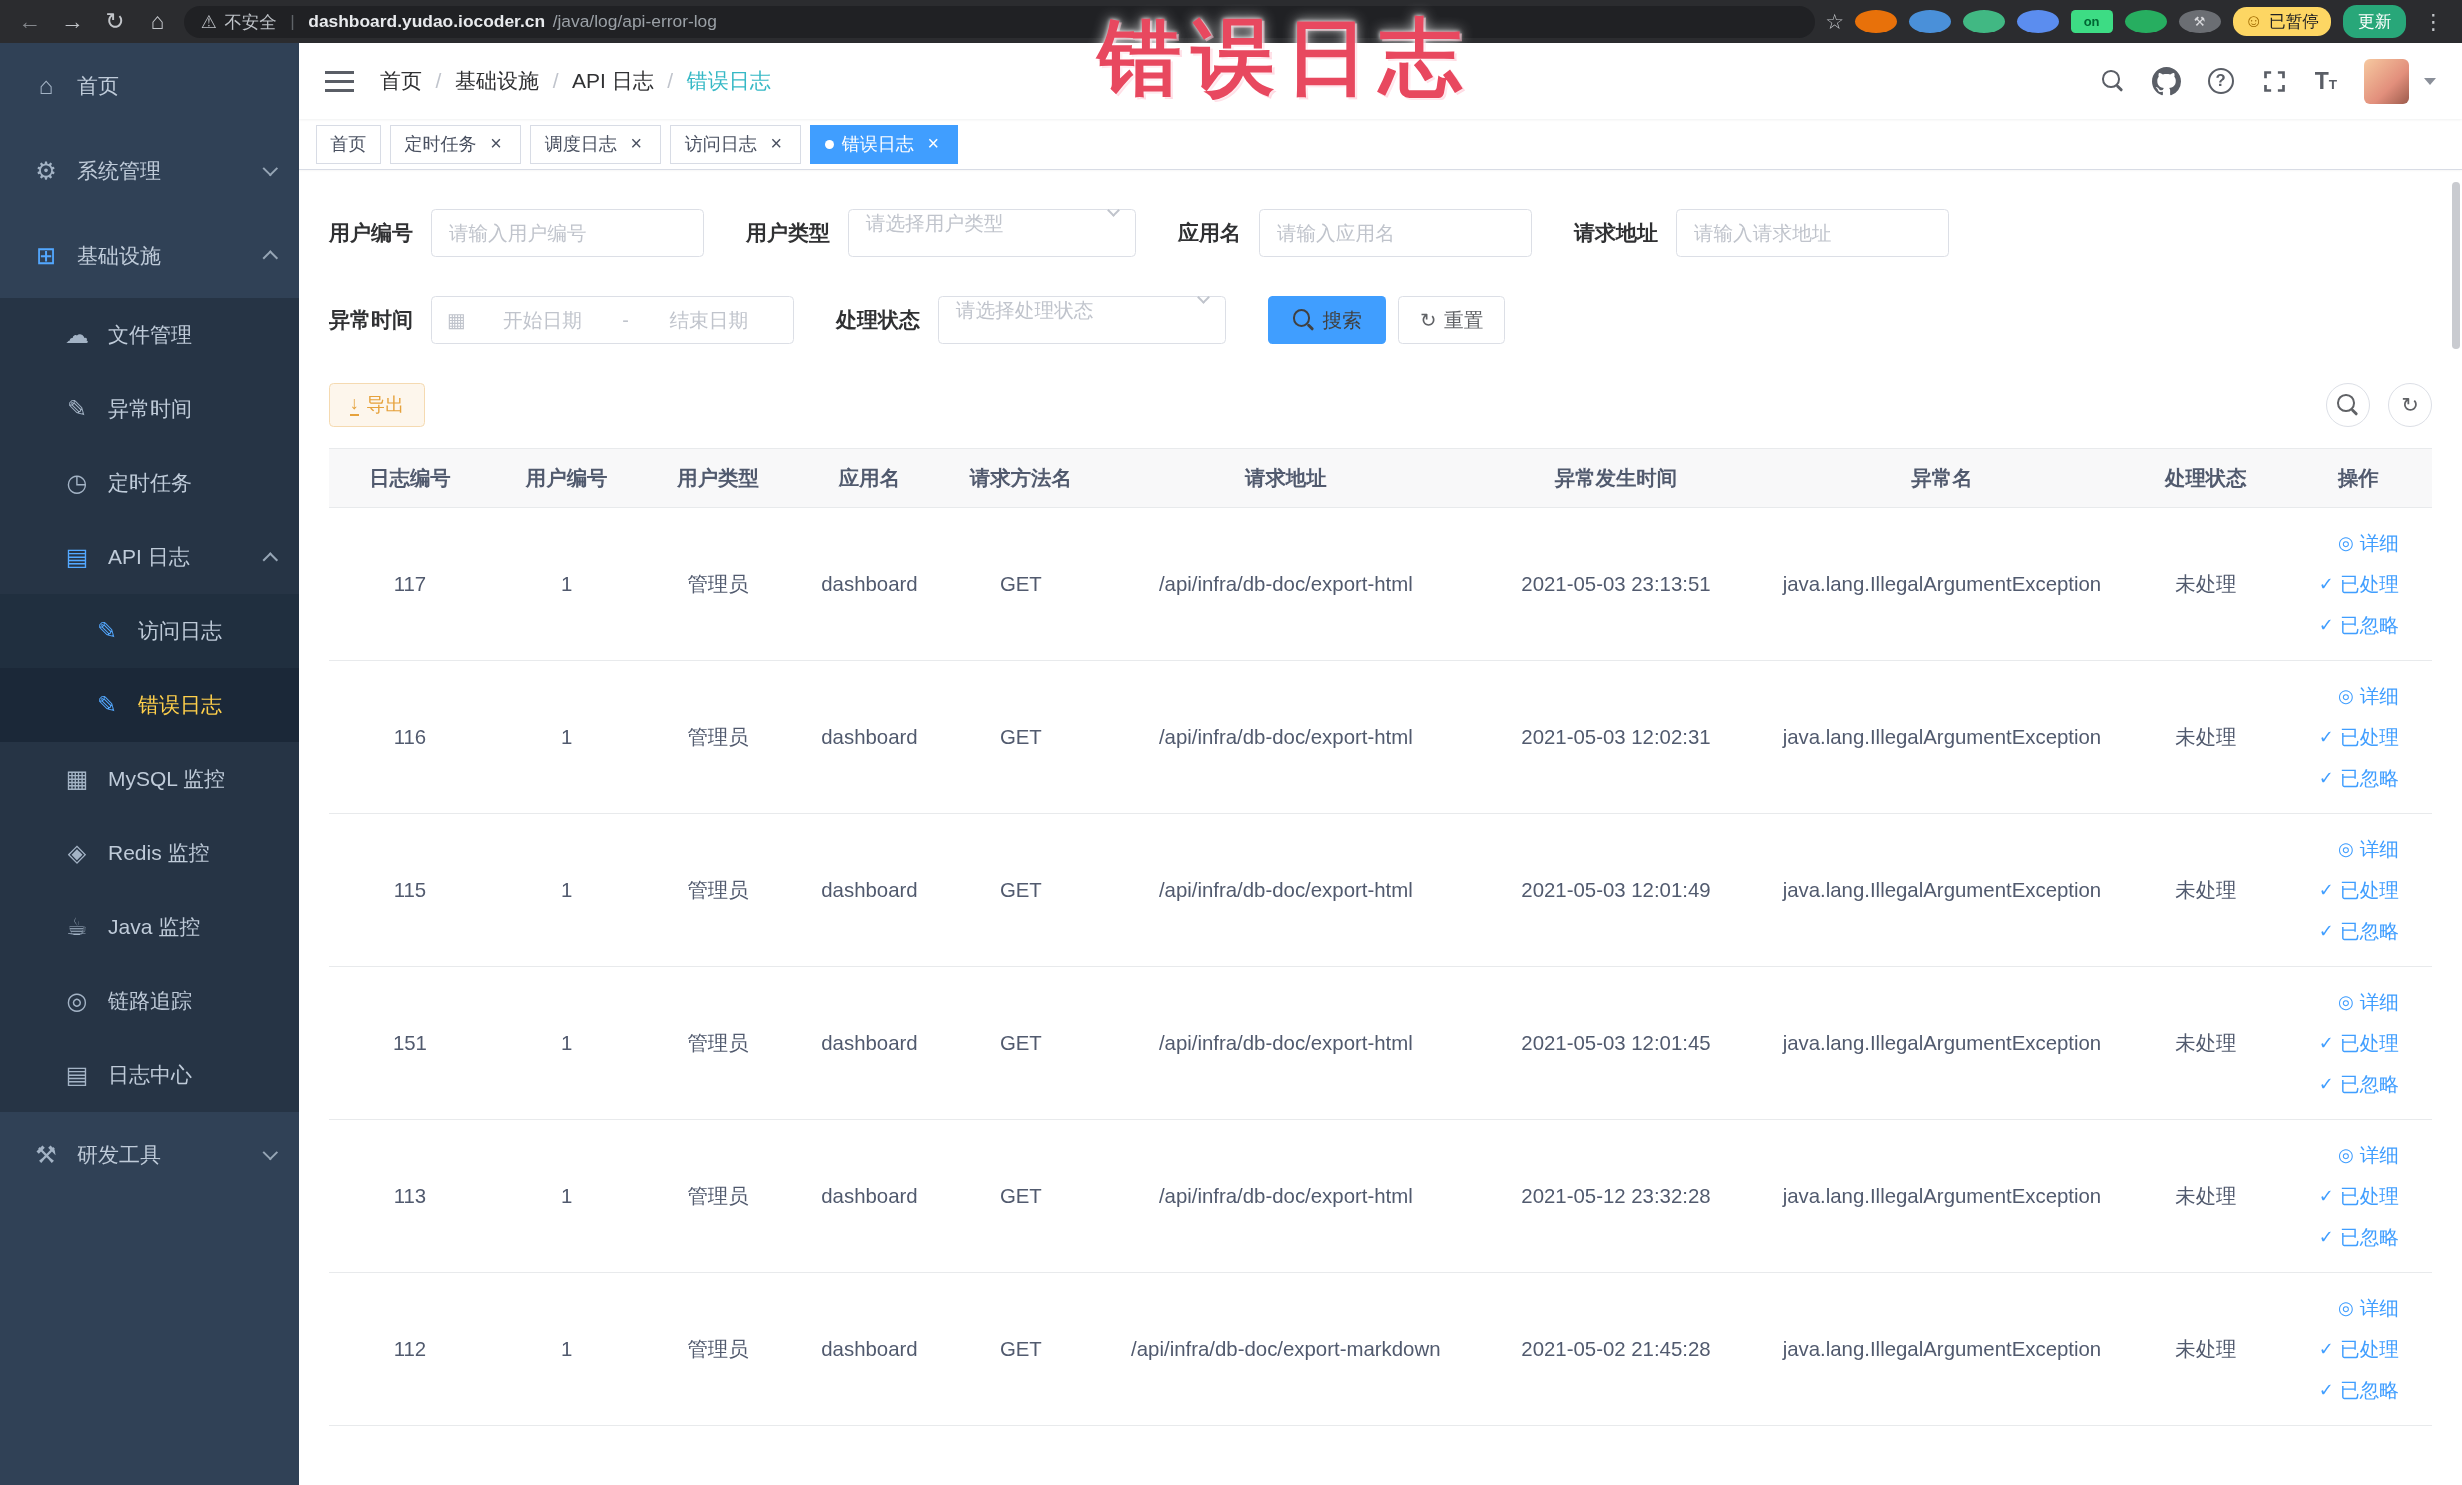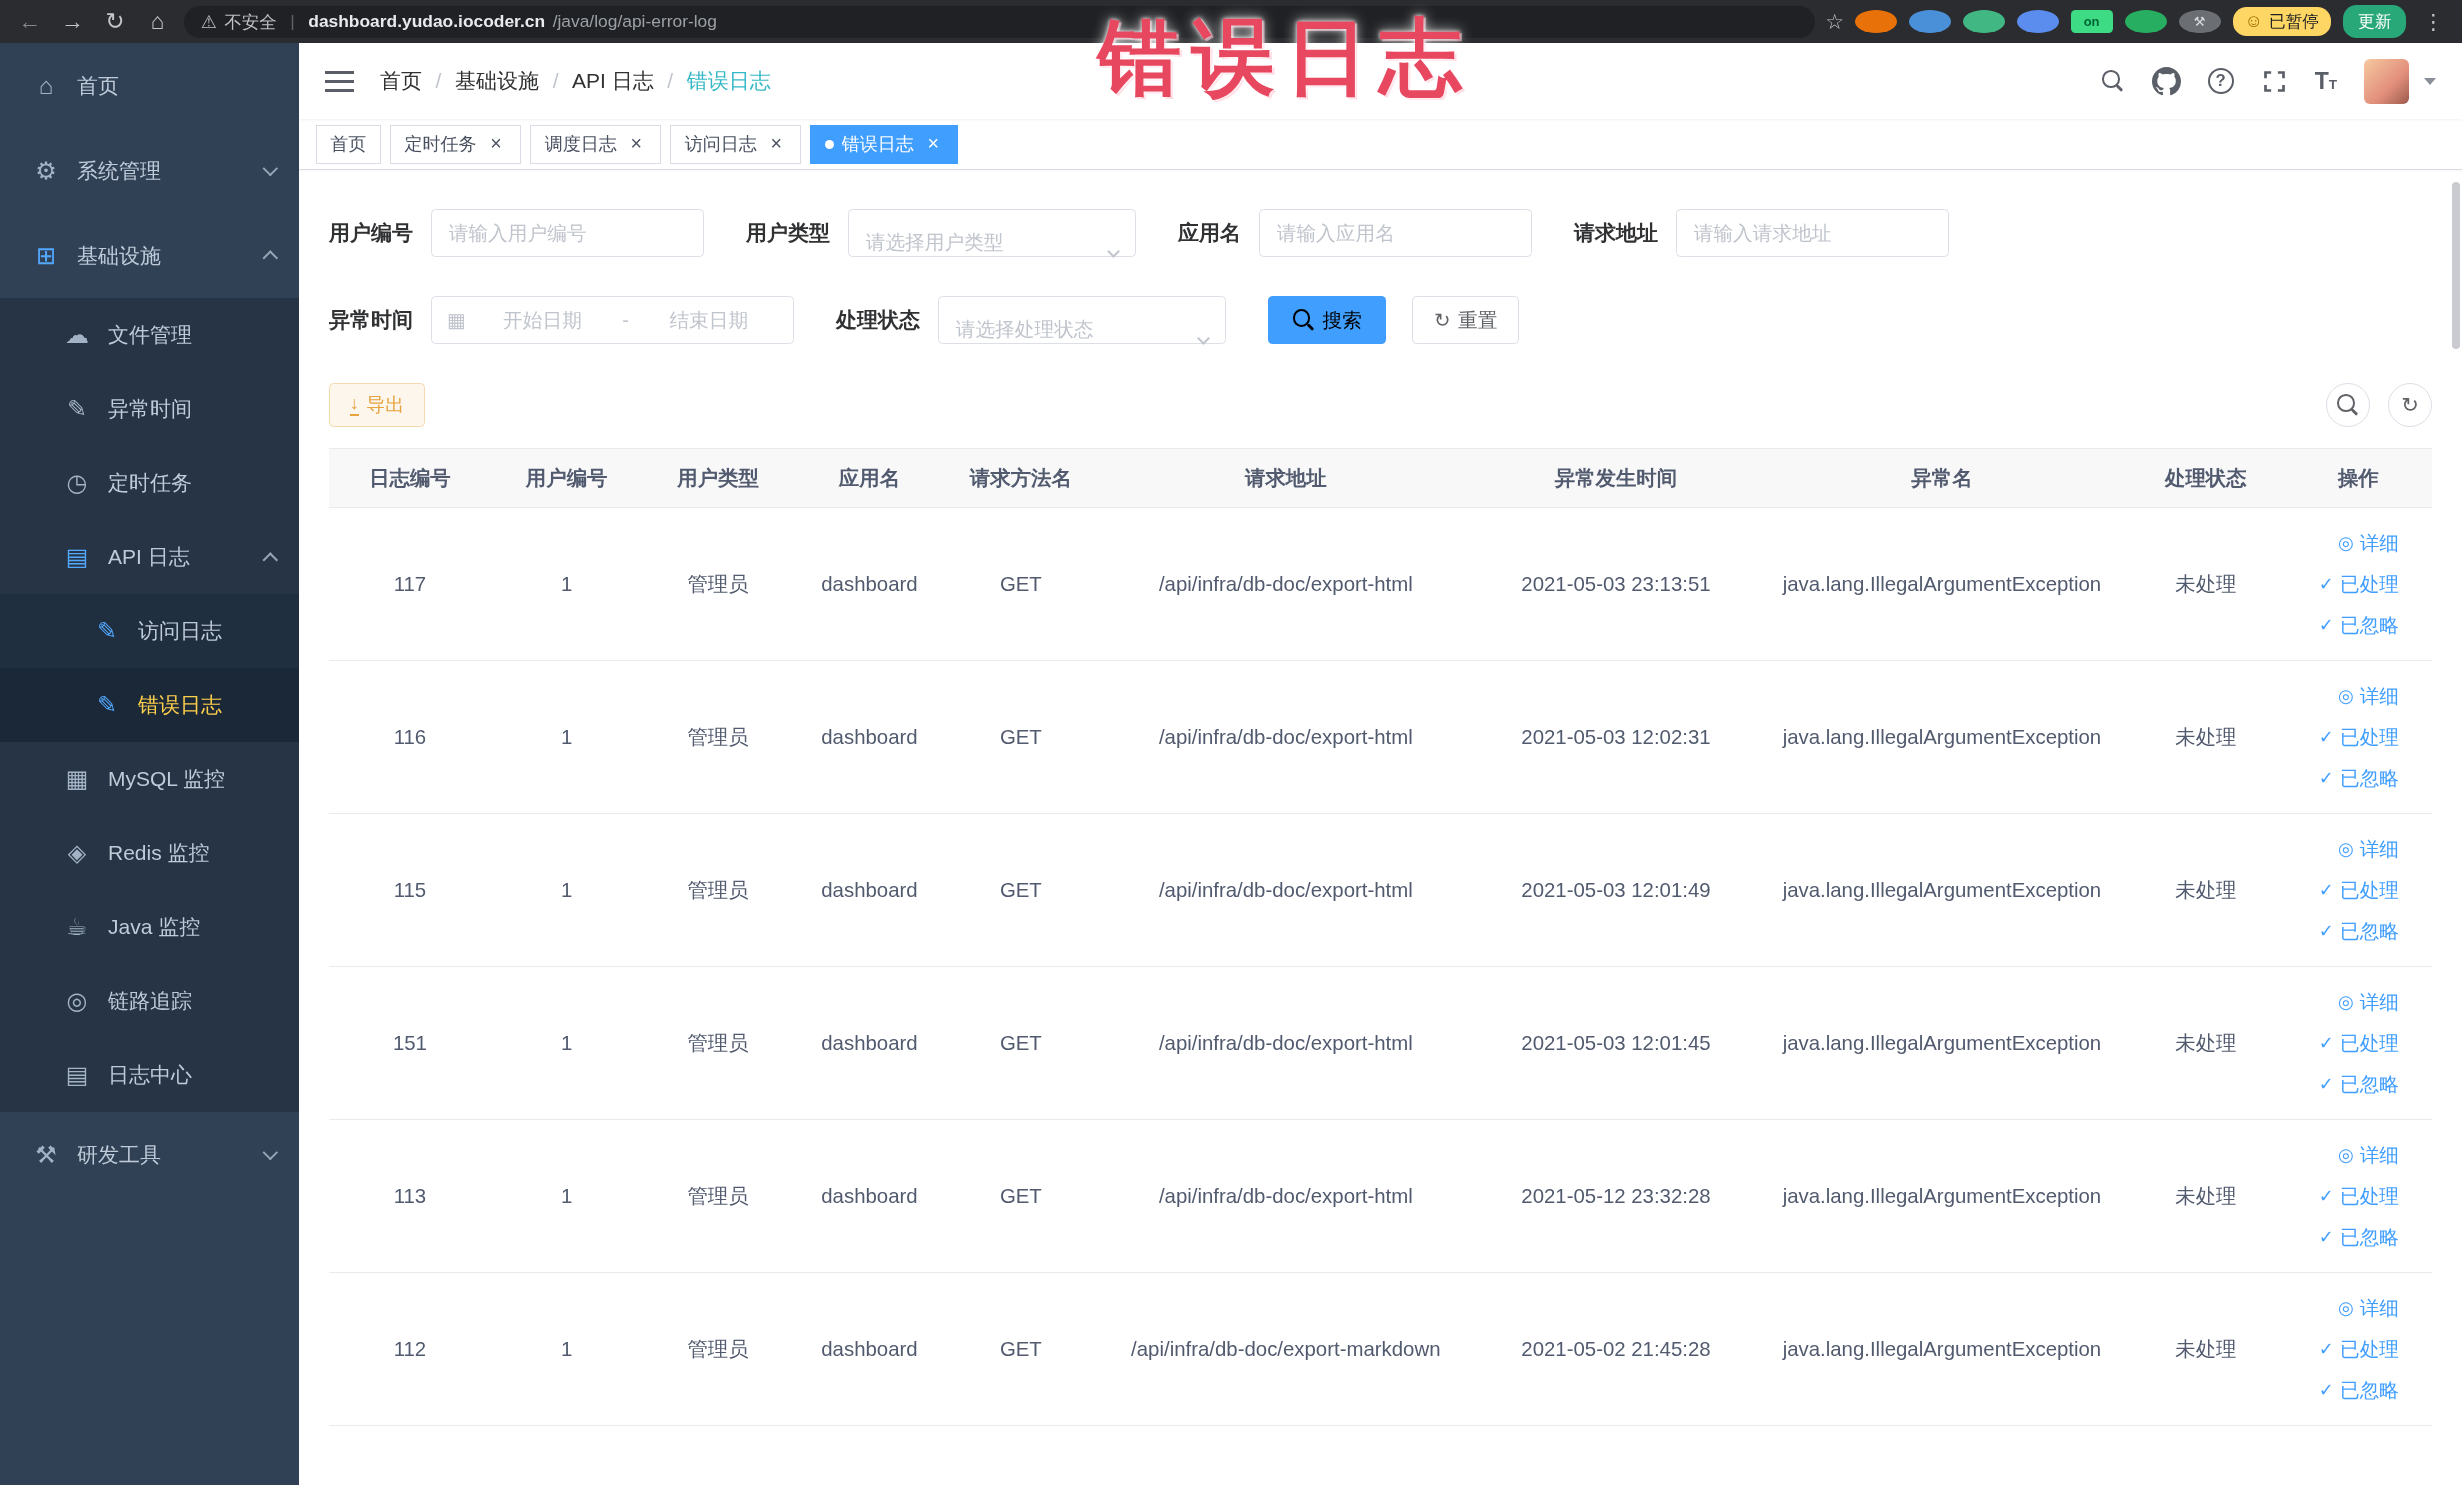--- a/index.html
+++ b/index.html
@@ -88,33 +88,33 @@
   .tag .x{margin-left:9px;font-size:19.7px;width:21px;height:21px;line-height:19.7px;text-align:center;border-radius:50%}
 
   
   .content{flex:1;padding:0 30px;position:relative;overflow:hidden;background:#fff}
   .filter-row{display:flex;align-items:center;margin-top:39px}
   .f-group{display:flex;align-items:center;margin-right:42px}
   .f-label{font-size:21px;font-weight:600;color:#303133;margin-right:18px;white-space:nowrap}
   .f-input{width:273px;height:48px;border:0.8px solid #dcdfe6;border-radius:4.5px;padding:0 16.7px;font-size:19.7px;
            color:#606266;outline:none;background:#fff;font-family:inherit}
   .f-input::placeholder{color:#c0c4cc}
-  .f-select{width:288px;height:48px;border:0.8px solid #dcdfe6;border-radius:4.5px;display:flex;align-items:flex-end;
+  .f-select{width:288px;height:48px;border:0.8px solid #dcdfe6;border-radius:4.5px;display:flex;align-items:flex-start;
             padding:0 16.7px;font-size:19.7px;color:#c0c4cc;background:#fff;cursor:pointer}
   .f-select .ph{flex:1}
   .sel-chev{width:9px;height:9px;border-right:2.3px solid #c0c4cc;border-bottom:2.3px solid #c0c4cc;
             transform:rotate(45deg);margin-top:-4.5px}
   .f-date{width:363px;height:48px;border:0.8px solid #dcdfe6;border-radius:4.5px;display:flex;align-items:center;
           padding:0 15px;font-size:19.7px;color:#c0c4cc;background:#fff;gap:7.6px;cursor:pointer}
   .f-date .cal{font-size:19.7px;color:#c0c4cc}
   .f-date .dr{flex:1;text-align:center;white-space:nowrap}
   .f-date .sep{color:#c0c4cc;padding:0 3px}
   .btn{display:inline-flex;align-items:center;justify-content:center;height:48px;border-radius:4.5px;font-size:19.7px;
        cursor:pointer;border:0.8px solid transparent;gap:7.6px;white-space:nowrap}
-  .btn-primary{background:var(--primary);color:#000000;padding:0 23px;margin-right:26px}
+  .btn-primary{background:var(--primary);color:#404040;padding:0 23px;margin-right:12px}
   .btn-plain{background:#fff;border-color:#dcdfe6;color:#606266;padding:0 21px}
   .btn-warn{height:44px;background:#fdf6ec;border-color:#f5dab1;color:var(--warning);padding:0 19.7px;font-size:19px}
   .i-down{border-bottom:2.3px solid currentColor;line-height:1;padding-bottom:1.5px;font-size:18px}
   .toolbar{display:flex;align-items:center;margin-top:39px}
   .tool-circles{margin-left:auto;display:flex;gap:18px}
   .circle-btn{width:44px;height:44px;border-radius:50%;border:0.8px solid #dcdfe6;background:#fff;display:flex;
               align-items:center;justify-content:center;color:#606266;font-size:21px;cursor:pointer}
 
   
   table{width:100%;border-collapse:collapse;table-layout:fixed;margin-top:21px;border-top:0.8px solid #e8eaec}

